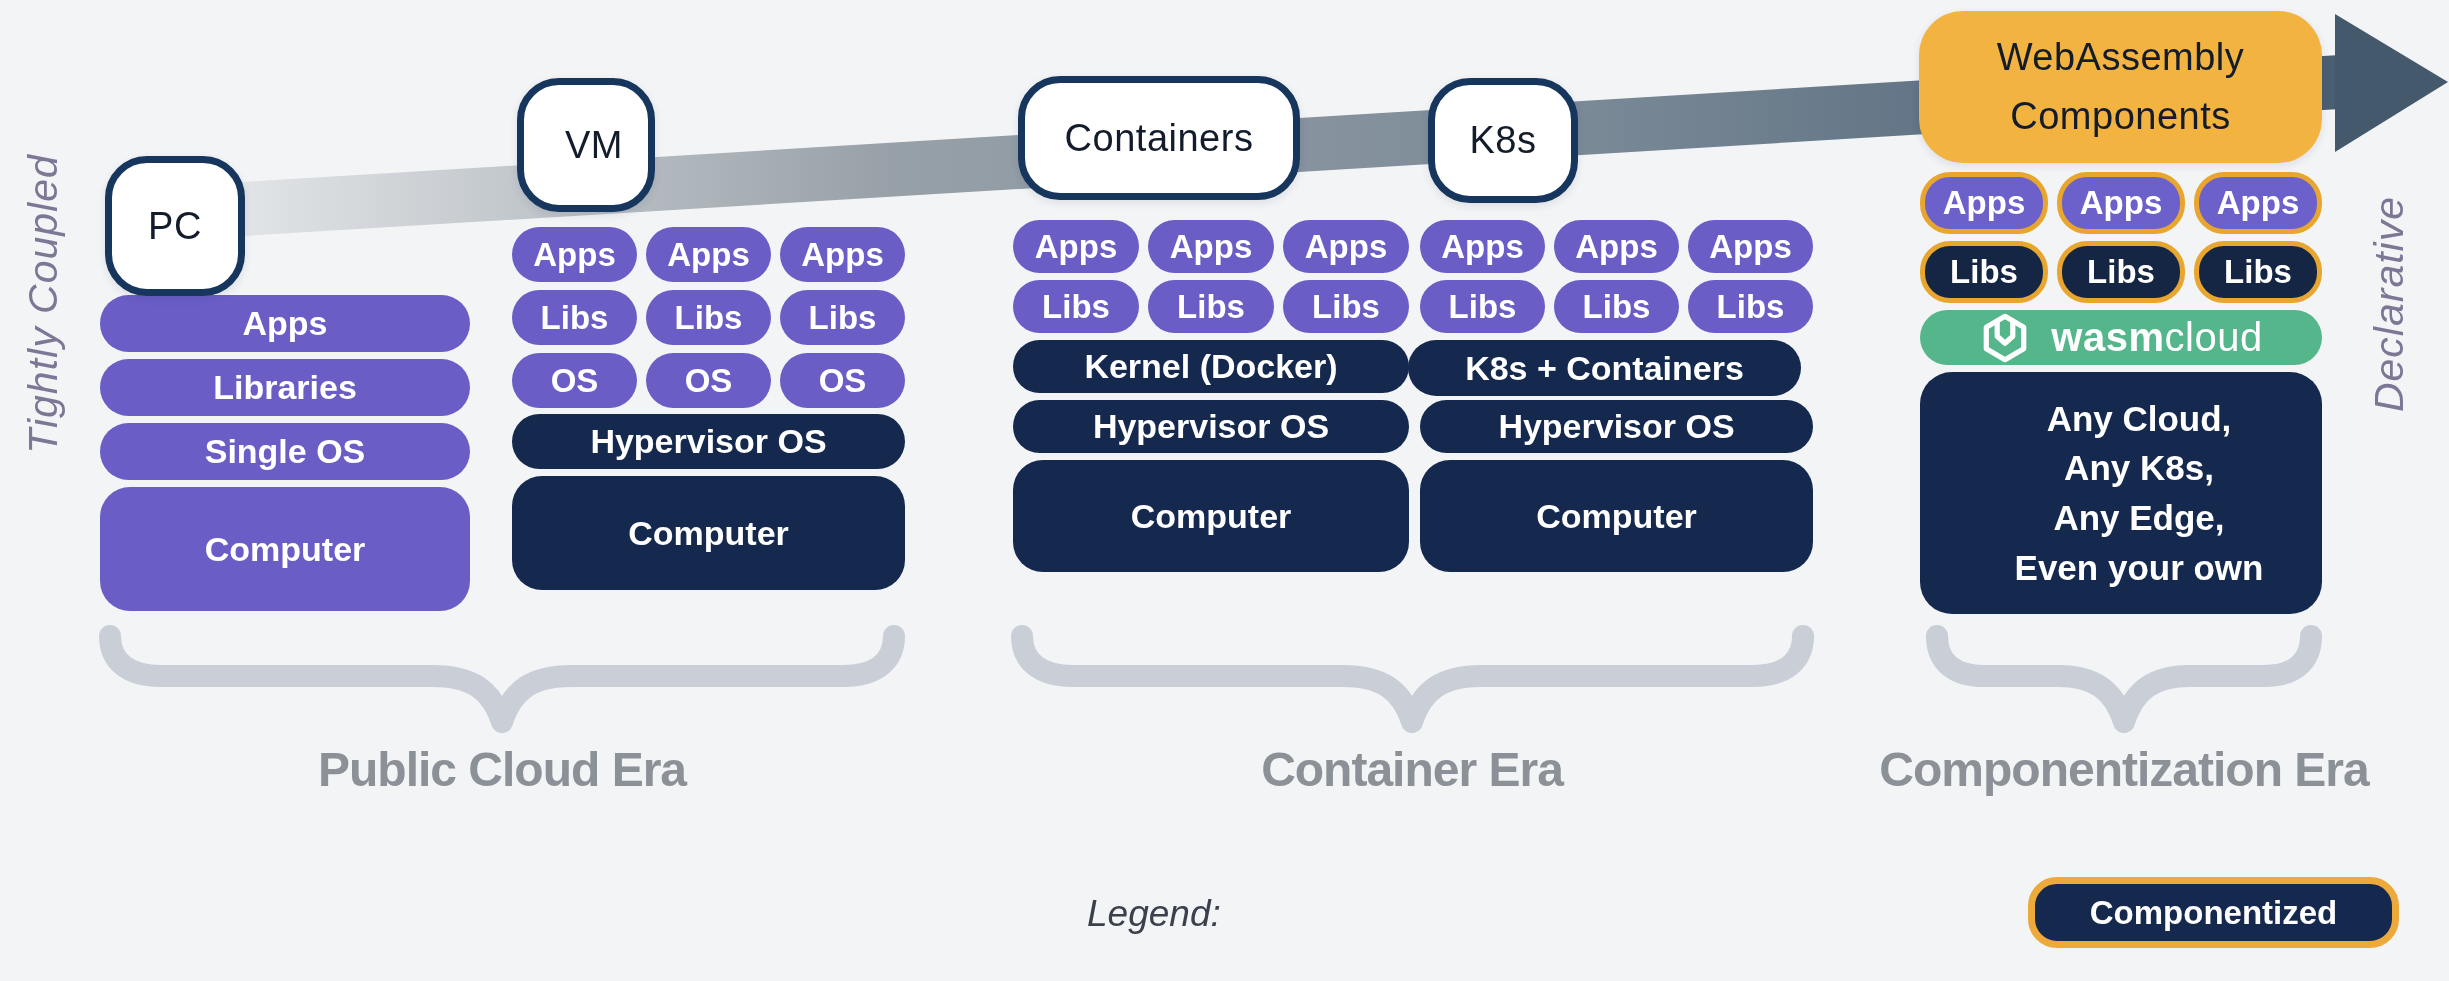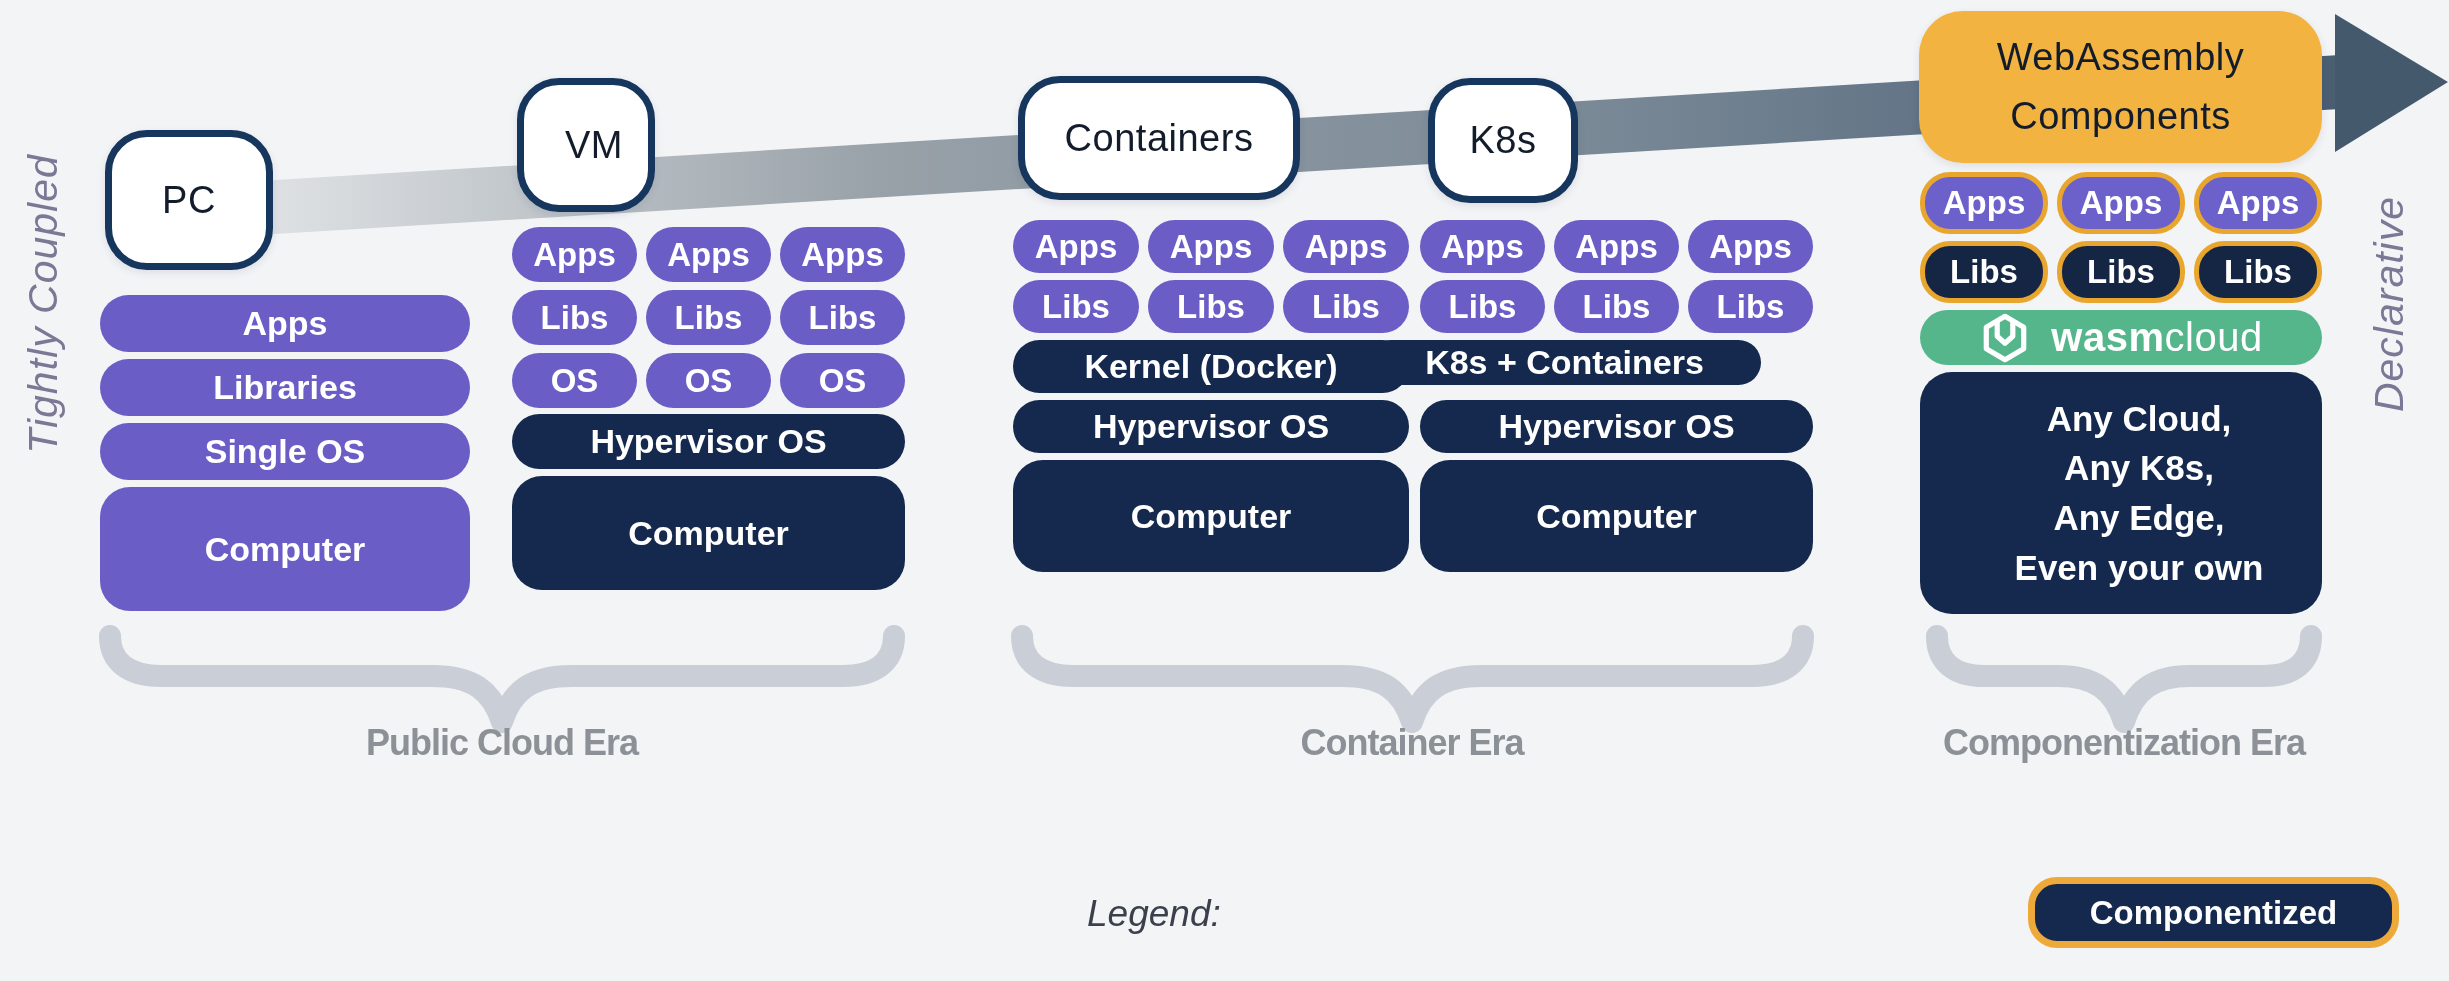--- a/index.html
+++ b/index.html
@@ -46,21 +46,21 @@
   .bar.navy{background:var(--navy);}
   .host-box{
     position:absolute;z-index:2;background:var(--navy);border-radius:32px;
     display:flex;flex-direction:column;align-items:center;justify-content:center;
     color:#fff;font-weight:bold;font-size:35px;line-height:1.42;text-align:center;padding-left:36px;
   }
   .brace{position:absolute;z-index:2;overflow:visible;}
   .brace path{fill:none;stroke:var(--brace);stroke-width:22px;stroke-linecap:round;stroke-linejoin:round;}
   .era-label{
     position:absolute;z-index:2;text-align:center;color:var(--era-text);
-    font-weight:bold;font-size:36px;letter-spacing:-1px;
+    font-weight:bold;font-size:48px;letter-spacing:-1px;margin-top:20px;
   }
   .side-label{
     position:absolute;z-index:2;width:440px;height:52px;text-align:center;
     color:var(--side-text);font-style:italic;font-size:41px;letter-spacing:1px;
     transform:rotate(-90deg);
   }
   .legend-label{
     position:absolute;z-index:2;color:var(--legend-text);font-style:italic;font-size:37px;
   }
   .legend-pill{
@@ -90,21 +90,21 @@
         <stop offset="1" stop-color="#45596d"></stop>
       </linearGradient>
     </defs>
     <polygon points="160,187 2340,55 2340,109 160,241" fill="url(#arrowGrad)"></polygon>
     <polygon points="2335,14 2448,82 2335,152" fill="#45596d"></polygon>
   </svg>
 
   <div class="side-label" style="left:-174px;top:278px;">Tightly Coupled</div>
   <div class="side-label" style="left:2172px;top:278px;">Declarative</div>
 
-  <div class="bubble" style="left:105px;top:130px;width:168px;height:140px;">PC</div>
+  <div class="bubble" style="left:105px;top:156px;width:140px;height:140px;">PC</div>
   <div class="bubble" style="left:517px;top:78px;width:138px;height:134px;padding-left:16px;">VM</div>
   <div class="bubble" style="left:1018px;top:76px;width:282px;height:124px;">Containers</div>
   <div class="bubble" style="left:1428px;top:78px;width:150px;height:125px;">K8s</div>
   <div class="bubble orange" style="left:1919px;top:11px;width:403px;height:152px;gap:12px;">
     <span>WebAssembly</span>
     <span>Components</span>
   </div>
 
   <div class="bar purple" style="left:100px;top:295px;width:370px;height:57px;">Apps</div>
   <div class="bar purple" style="left:100px;top:359px;width:370px;height:57px;">Libraries</div>
@@ -132,21 +132,21 @@
   <div class="bar navy" style="left:1013px;top:340px;width:396px;height:53px;">Kernel (Docker)</div>
   <div class="bar navy" style="left:1013px;top:400px;width:396px;height:53px;">Hypervisor OS</div>
   <div class="bar navy" style="left:1013px;top:460px;width:396px;height:112px;">Computer</div>
 
   <div class="pill purple" style="left:1420px;top:220px;width:125px;height:53px;">Apps</div>
   <div class="pill purple" style="left:1554px;top:220px;width:125px;height:53px;">Apps</div>
   <div class="pill purple" style="left:1688px;top:220px;width:125px;height:53px;">Apps</div>
   <div class="pill purple" style="left:1420px;top:280px;width:125px;height:53px;">Libs</div>
   <div class="pill purple" style="left:1554px;top:280px;width:125px;height:53px;">Libs</div>
   <div class="pill purple" style="left:1688px;top:280px;width:125px;height:53px;">Libs</div>
-  <div class="bar navy" style="left:1368px;top:340px;width:393px;height:45px;">K8s + Containers</div>
+  <div class="bar navy" style="left:1408px;top:340px;width:393px;height:56px;">K8s + Containers</div>
   <div class="bar navy" style="left:1420px;top:400px;width:393px;height:53px;">Hypervisor OS</div>
   <div class="bar navy" style="left:1420px;top:460px;width:393px;height:112px;">Computer</div>
 
   <div class="pill wasm-apps" style="left:1920px;top:172px;width:128px;height:62px;">Apps</div>
   <div class="pill wasm-apps" style="left:2057px;top:172px;width:128px;height:62px;">Apps</div>
   <div class="pill wasm-apps" style="left:2194px;top:172px;width:128px;height:62px;">Apps</div>
   <div class="pill wasm-libs" style="left:1920px;top:241px;width:128px;height:62px;">Libs</div>
   <div class="pill wasm-libs" style="left:2057px;top:241px;width:128px;height:62px;">Libs</div>
   <div class="pill wasm-libs" style="left:2194px;top:241px;width:128px;height:62px;">Libs</div>
 

